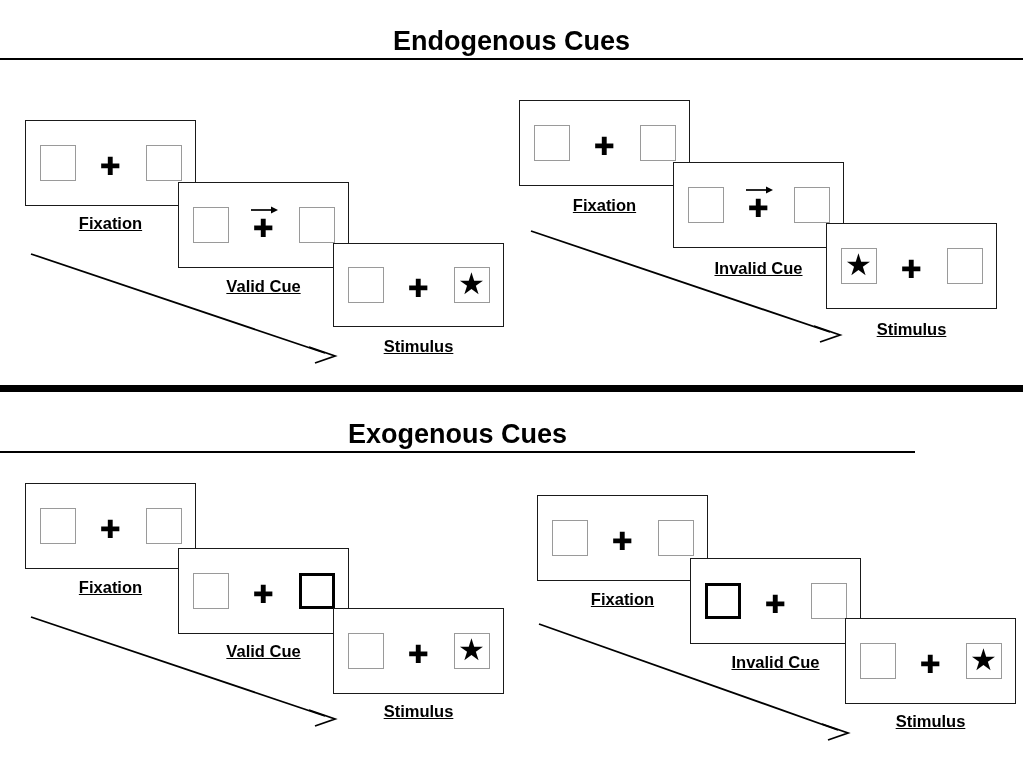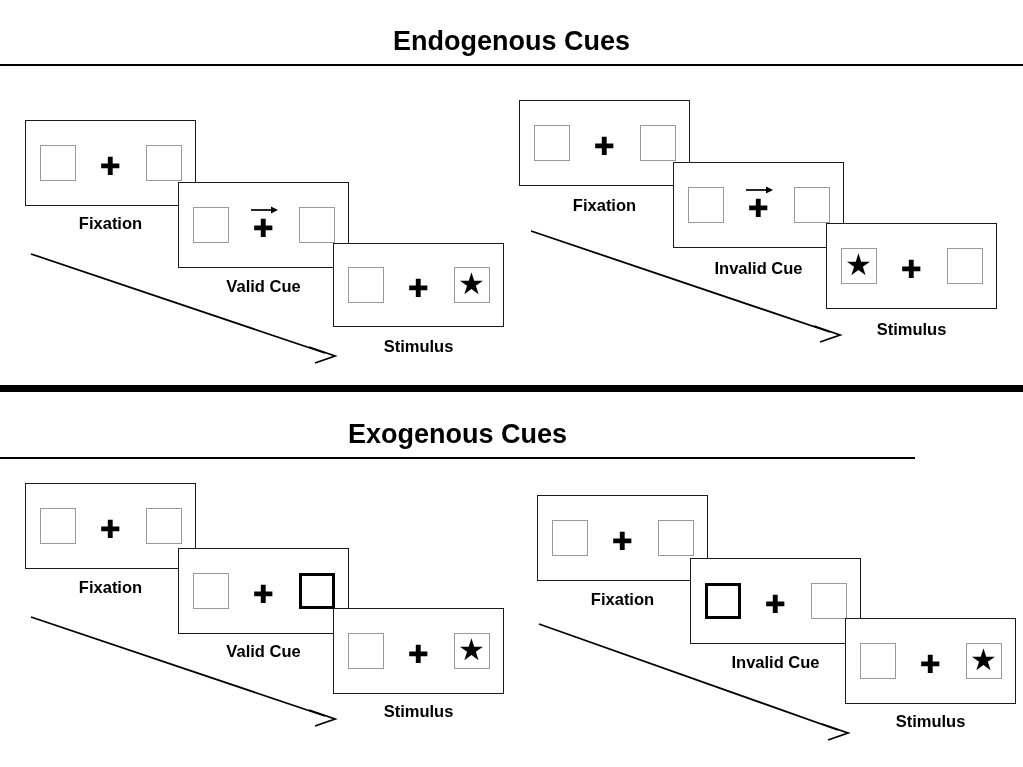--- a/index.html
+++ b/index.html
@@ -9,21 +9,21 @@
     font-family:"Liberation Sans", sans-serif;
   }
   #stage{position:absolute;left:0;top:0;width:1023px;height:767px;}
 
   .section-title{
     position:absolute;
     font-size:27px;font-weight:bold;color:#000;
     text-align:center;white-space:nowrap;
     letter-spacing:0px;
     border-bottom:2px solid #000;
-    padding-bottom:7px;
+    padding-bottom:1px;
   }
 
   .divider{
     position:absolute;left:0;width:1023px;height:7px;background:#000;
   }
 
   
   .panel{
     position:absolute;
     background:#ffffff;
@@ -82,20 +82,21 @@
     transform:translateX(-50%);
     width:30px;height:12px;
     pointer-events:none;
   }
 
   .caption{
     position:absolute;
     font-size:16.5px;font-weight:bold;color:#000;
     white-space:nowrap;
     text-align:center;
+    text-decoration:underline;
   }
 
   .flow-arrow{position:absolute;pointer-events:none;}
 </style>
 </head>
 <body>
 
 <div id="stage">
 
   <div class="section-title" style="left:0;top:26px;width:1023px;">

